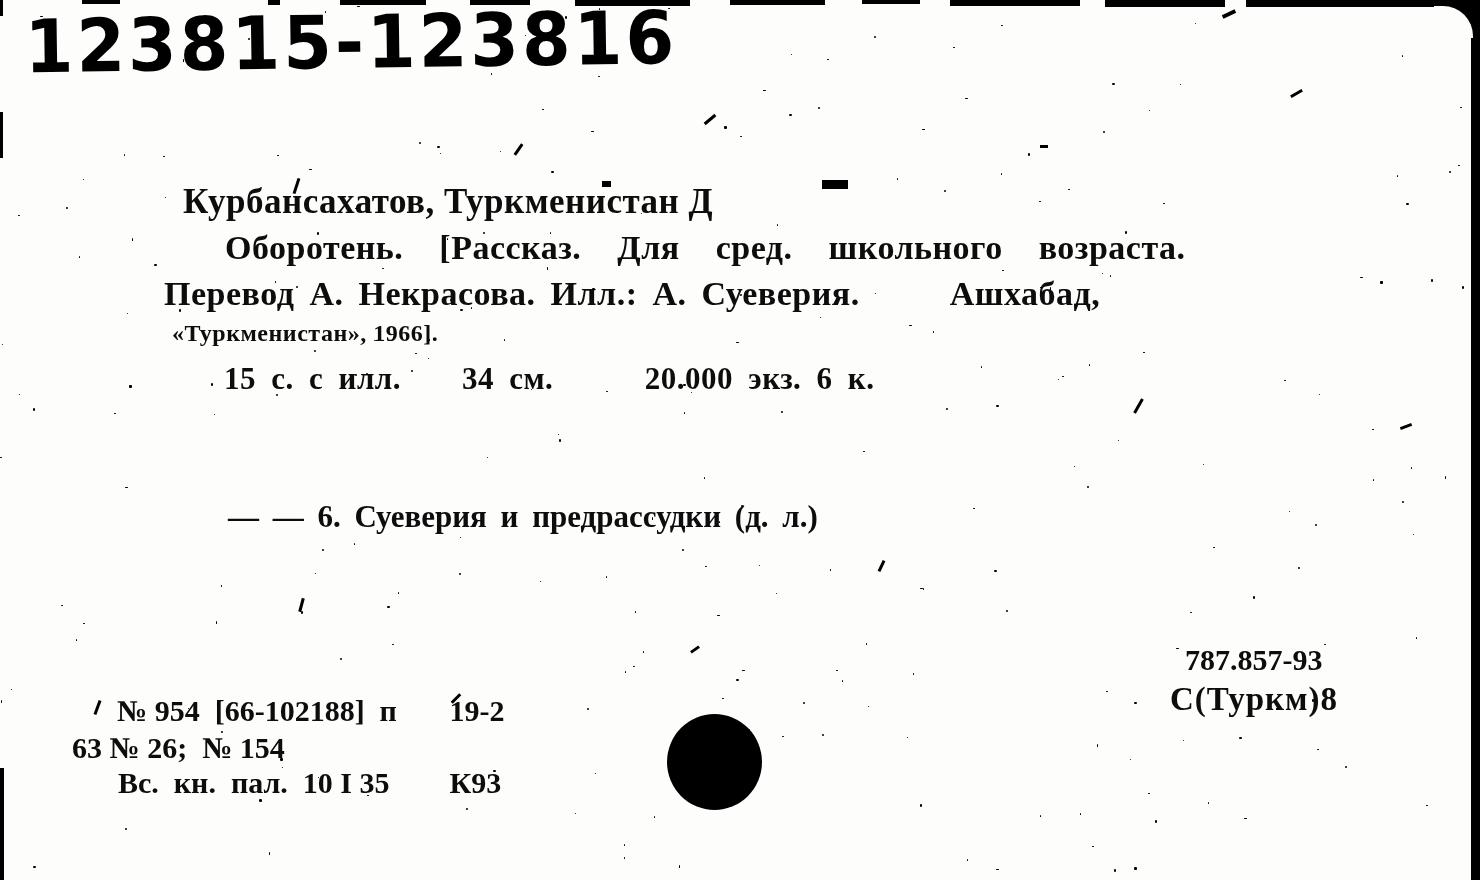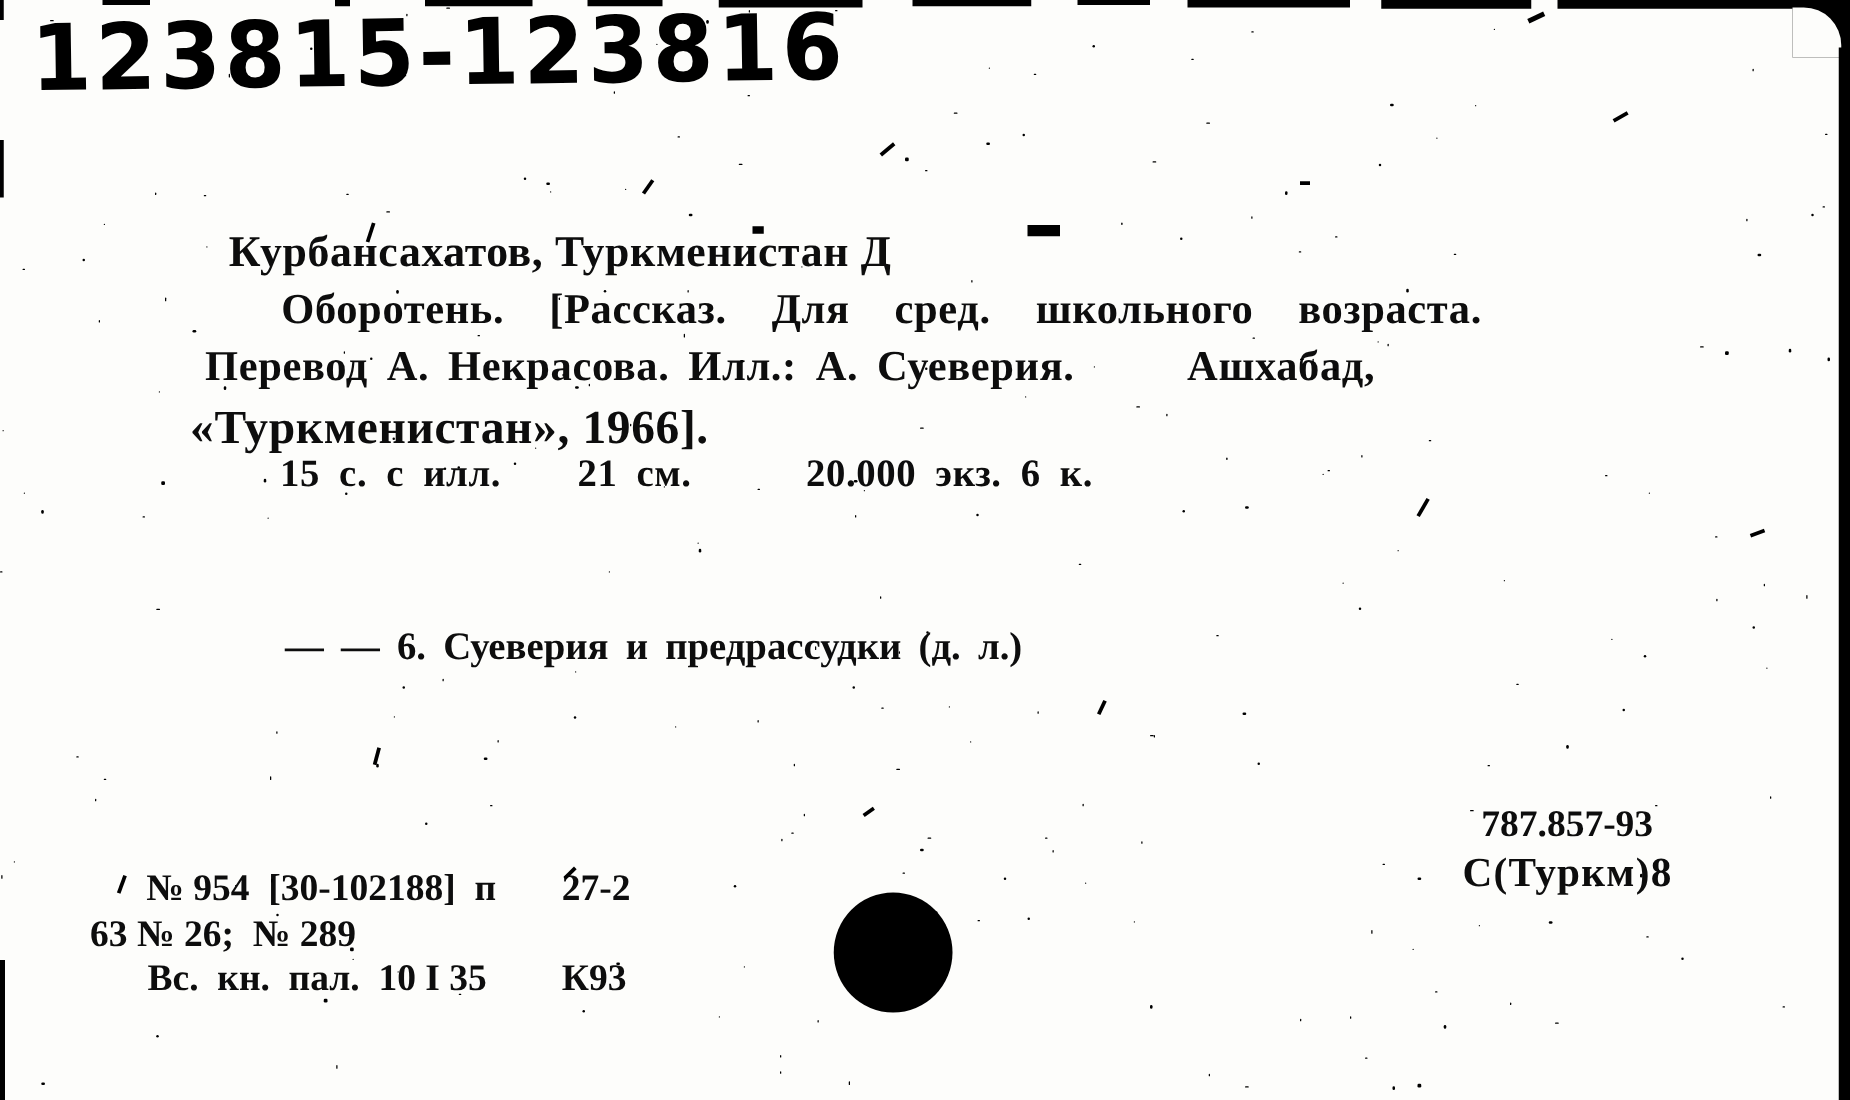--- a/index.html
+++ b/index.html
@@ -22,21 +22,21 @@
     transform:rotate(-0.8deg) scaleY(1.05);
     transform-origin:left top;
     color:#000;
   }
 
   
   .entry-line{font-weight:bold;letter-spacing:0.5px;}
   .author     {left:183px;top:182px;font-size:35px;}
   .title-1    {left:225px;top:229px;font-size:34px;word-spacing:9px;}
   .title-2    {left:164px;top:275px;font-size:34px;word-spacing:6px;}
-  .title-3    {left:152px;top:320px;font-size:38px;}
+  .title-3    {left:172px;top:320px;font-size:24px;}
   .collation  {left:224px;top:361px;font-size:31px;word-spacing:7px;}
 
   .subject    {left:228px;top:499px;font-size:31px;font-weight:bold;word-spacing:6px;}
 
   .udc        {left:1185px;top:643px;font-size:30px;font-weight:bold;}
   .shelfmark  {left:1170px;top:681px;font-size:33px;font-weight:bold;letter-spacing:1px;}
 
   .reg-line{font-size:30px;font-weight:bold;}
   .reg-1      {left:117px;top:694px;}
   .reg-2      {left:72px; top:731px;}
@@ -85,33 +85,33 @@
     <div class="abs right-bar"></div>
   </div>
 
   <div class="abs handwritten">123815-123816</div>
 
   <div>
     <div class="abs entry-line author pre">Курбансахатов, Туркменистан Д</div>
     <div class="abs entry-line title-1 pre">Оборотень.  [Рассказ.  Для  сред.  школьного  возраста.</div>
     <div class="abs entry-line title-2 pre">Перевод А. Некрасова. Илл.: А. Суеверия.      Ашхабад,</div>
     <div class="abs entry-line title-3 pre">«Туркменистан», 1966].</div>
-    <div class="abs entry-line collation pre">15 с. с илл.    21 см.      20.000 экз. 6 к.</div>
+    <div class="abs entry-line collation pre">15 с. с илл.    34 см.      20.000 экз. 6 к.</div>
   </div>
 
   <div class="abs subject pre">— — 6. Суеверия и предрассудки (д. л.)</div>
 
   <div>
     <div class="abs udc">787.857-93</div>
     <div class="abs shelfmark">С(Туркм)8</div>
   </div>
 
   <div>
-    <div class="abs reg-line reg-1 pre">№ 954  [30-102188]  п       27-2</div>
-    <div class="abs reg-line reg-2 pre">63 № 26;  № 289</div>
+    <div class="abs reg-line reg-1 pre">№ 954  [66-102188]  п       19-2</div>
+    <div class="abs reg-line reg-2 pre">63 № 26;  № 154</div>
     <div class="abs reg-line reg-3 pre">Вс.  кн.  пал.  10 I 35        К93</div>
   </div>
 
   <div class="abs hole"></div>
 
   <div id="speckles">
       <i class="speck" style="left:0px;top:457px;width:2px;height:1px;"></i>
       <i class="speck" style="left:551px;top:171px;width:3px;height:2px;"></i>
       <i class="speck" style="left:777px;top:224px;width:1px;height:2px;"></i>
       <i class="speck" style="left:1319px;top:394px;width:1px;height:1px;"></i>

